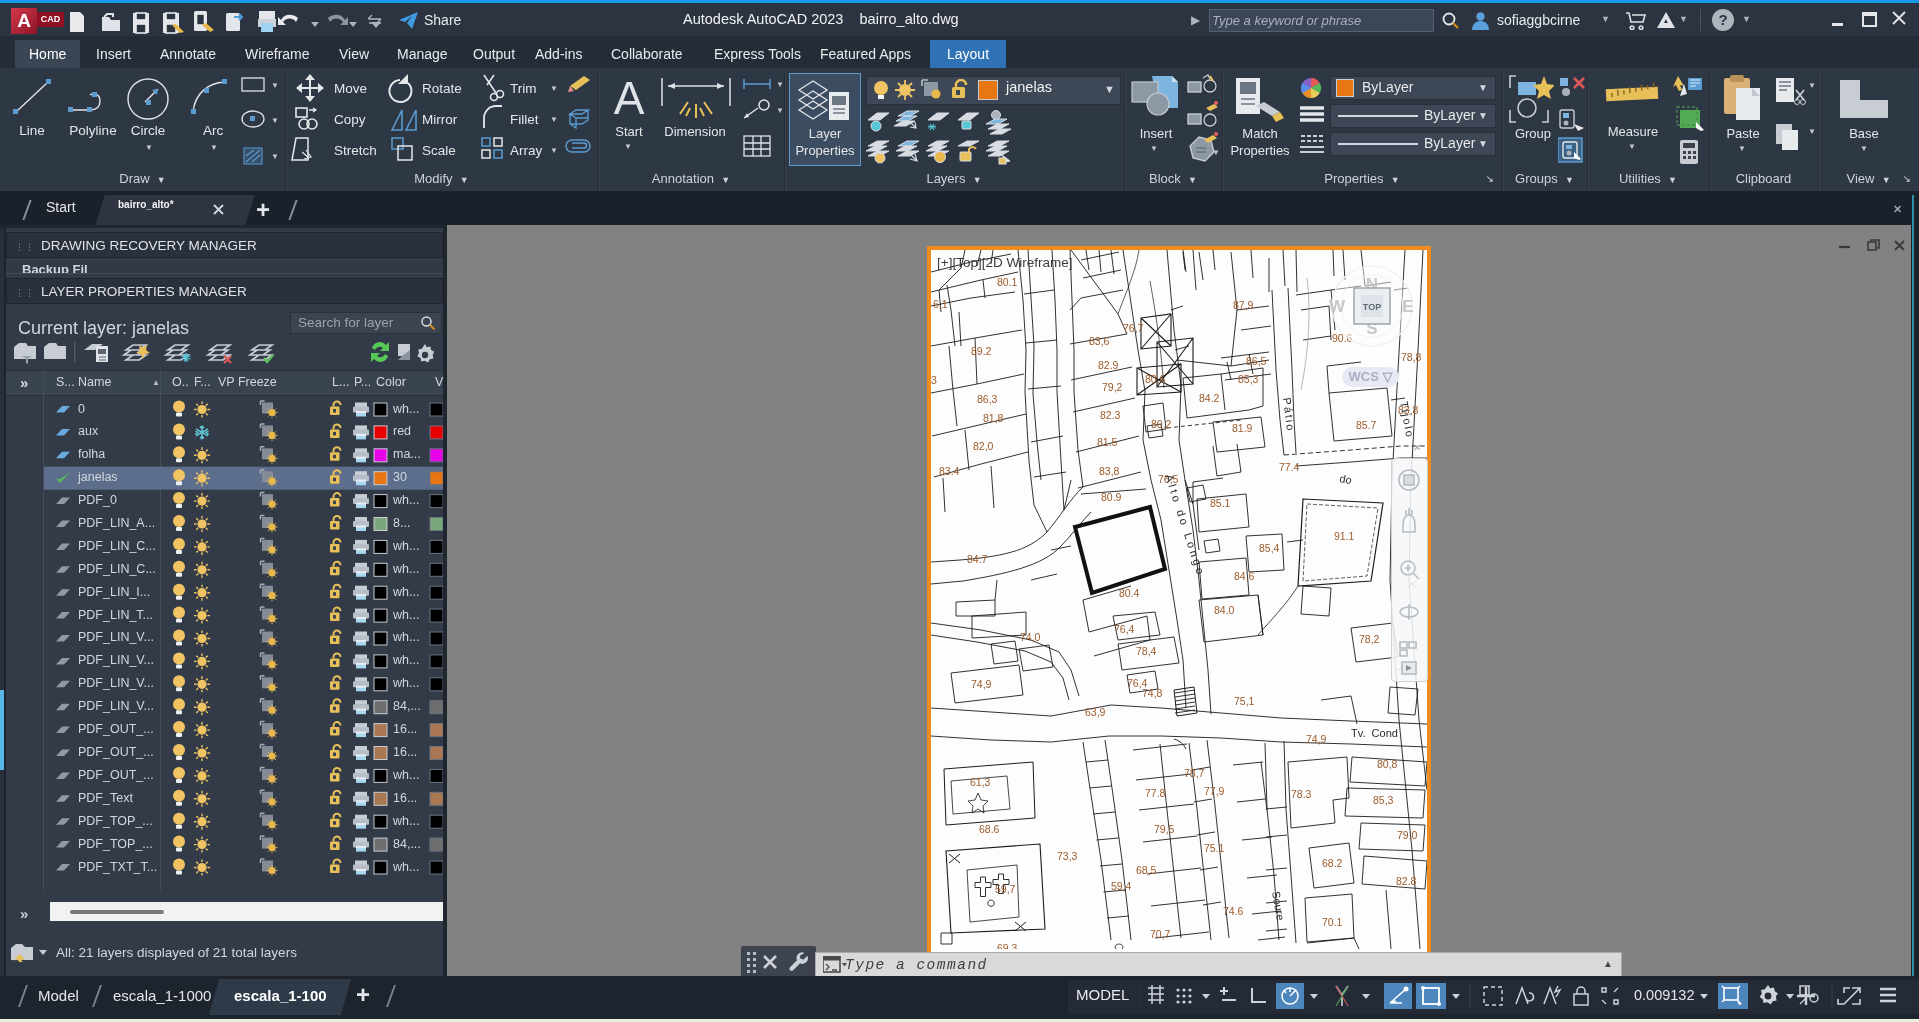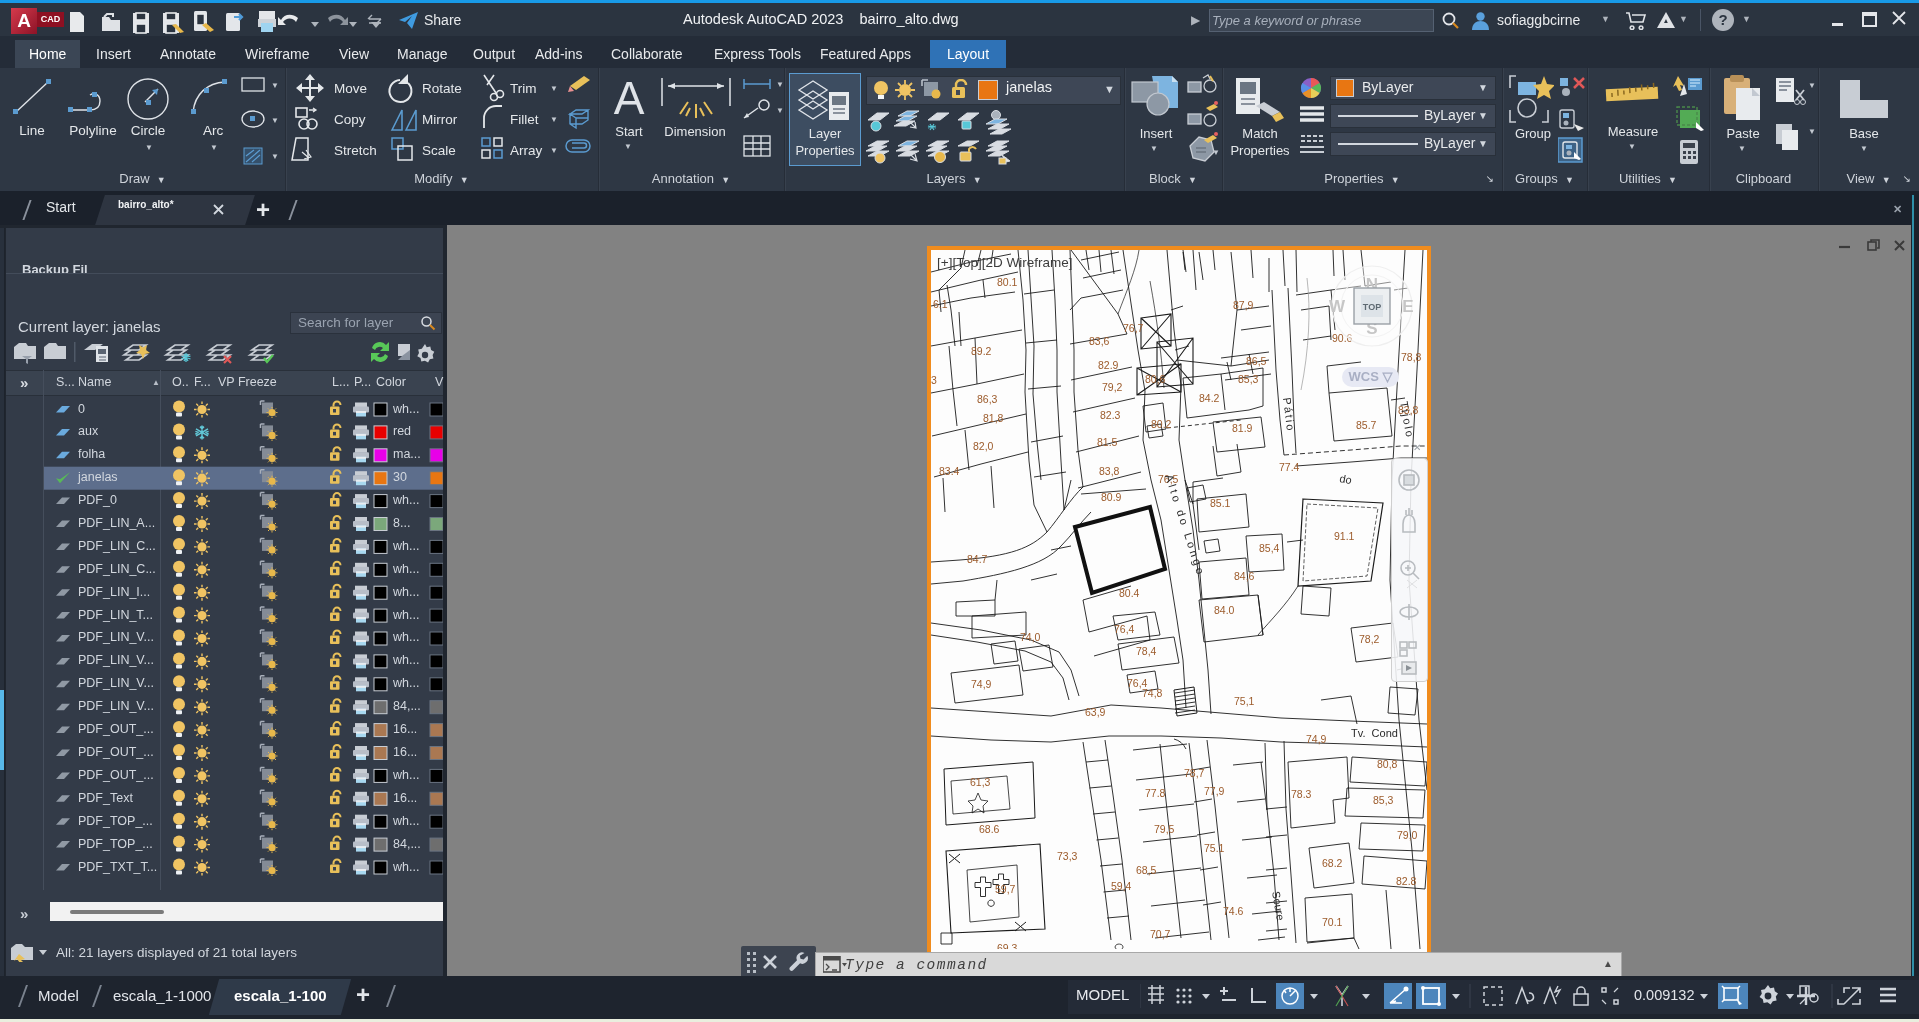--- a/index.html
+++ b/index.html
@@ -838,25 +838,31 @@
           <path d="M34 4 v-2 h8 v8 h-2"></path>
         </g>
       <path d="M58 3 l9 9 M67 3 l-9 9" stroke="#3a3a3a" stroke-width="2"></path>
     </svg>
   </div>
   <div id="palette">
 
     <div class="abs" style="left:-6px;top:0;width:5px;height:748px;background:#28303c;border-right:1px solid #1d232c;"></div>
     <div class="abs" style="left:-6px;top:462px;width:4px;height:80px;background:#58b8e8;"></div>
 
+    <div class="phead" style="top:4px;">
+      <span style="color:#8a93a0;padding:0 6px 0 8px;font-size:9px;letter-spacing:1px;">⋮⋮</span>DRAWING RECOVERY MANAGER
+    </div>
     <div class="abs" style="left:0;top:32px;width:437px;height:14px;background:#323a46;border-bottom:1px solid #434c5a;"></div>
     <div class="abs" style="left:16px;top:34px;width:200px;height:11px;overflow:hidden;color:#d2d7de;font-size:13px;font-weight:bold;line-height:16px;">Backup Fil</div>
 
-
-    <div class="abs rowtxt" style="left:12px;top:90px;font-size:15px;">Current layer: janelas</div>
+    <div class="phead" style="top:50px;">
+      <span style="color:#8a93a0;padding:0 6px 0 8px;font-size:9px;letter-spacing:1px;">⋮⋮</span>LAYER PROPERTIES MANAGER
+    </div>
+
+    <div class="abs rowtxt" style="left:12px;top:90px;font-size:18px;">Current layer: janelas</div>
     <div class="abs" style="left:284px;top:84px;width:152px;height:22px;background:#3c4452;border:1px solid #2a313c;color:#9aa3b0;font-size:13.5px;line-height:20px;padding-left:7px;">Search for layer</div>
     <svg class="abs" style="left:414px;top:87px" width="16" height="16" viewBox="0 0 16 16">
         <circle cx="6.5" cy="6.5" r="4.5" fill="none" stroke="#d8dce2" stroke-width="1.5"></circle>
         <path d="M10 10 L14.5 14.5" stroke="#d8891f" stroke-width="2"></path>
       </svg>
 
     <svg class="abs" style="left:8px;top:112px" width="421" height="26" viewBox="0 0 421 26">
       <defs>
         <g id="stk">
             <path d="M0 8 l7-5 h13 l-7 5 z M-2 13 l7-5 h13 l-7 5 z M0 18 l7-5 h13 l-7 5 z" fill="none" stroke="#c8cdd4" stroke-width="1.7"></path>

